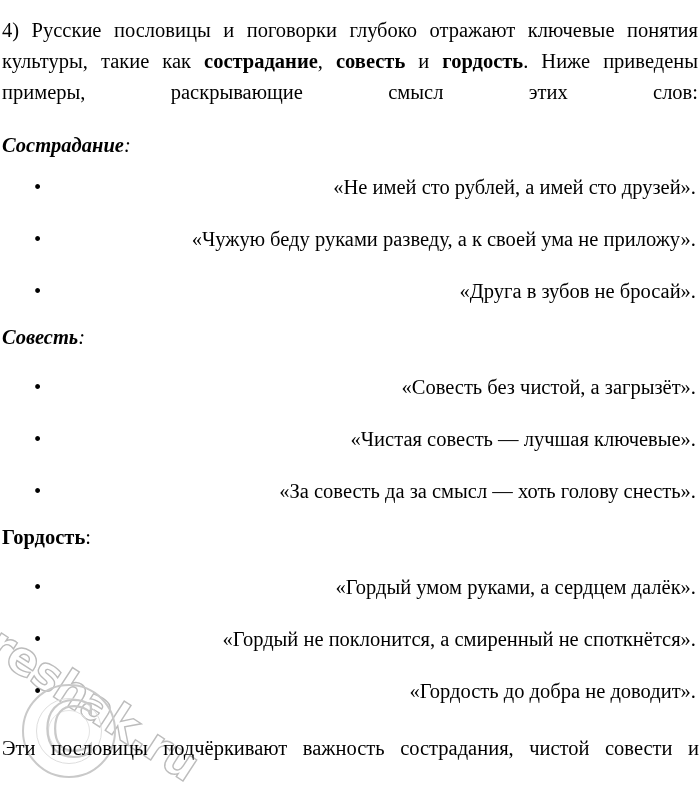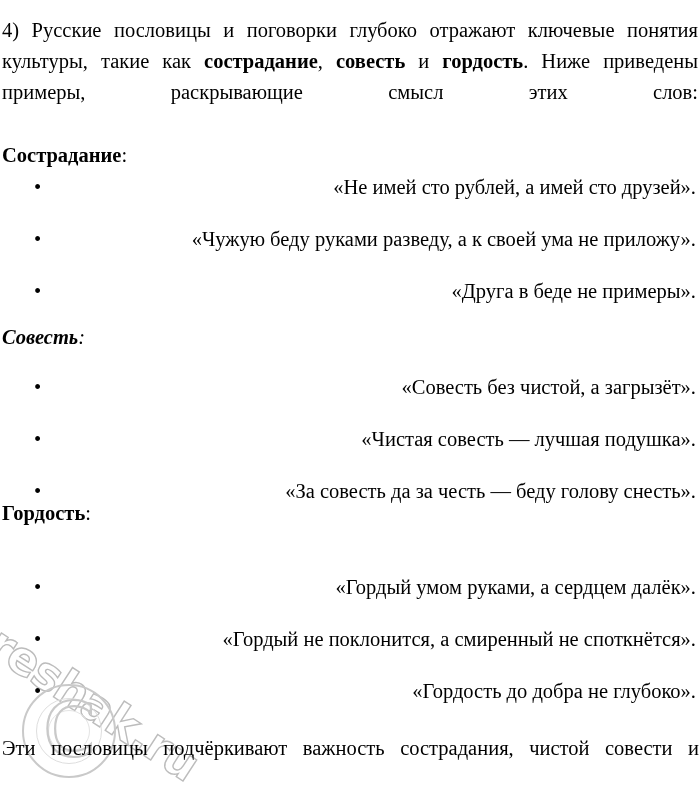--- a/index.html
+++ b/index.html
@@ -176,61 +176,61 @@
     <div class="wm-text">reshak.ru</div>
     <div class="wm-rings"></div>
     <div class="wm-rings2"></div>
     <div class="wm-copy"></div>
   </div>
 
   <div class="content">
 
     <p class="para intro" style="top:4px;margin-top:11px;"><span>4) Русские пословицы и поговорки глубоко отражают ключевые понятия культуры, такие как </span><b>сострадание</b><span>, </span><b>совесть</b><span> и </span><b>гордость</b><span>. Ниже приведены примеры, раскрывающие смысл этих слов:</span></p>
 
-    <div class="heading" style="top:141px;"><span class="term">Сострадание</span><span>:</span></div>
+    <div class="heading" style="top:131px;font-style:italic;"><span class="term">Сострадание</span><span>:</span></div>
 
     <div class="bullet" style="top:173px;">
       <span class="dot">•</span>
       <span class="btext">«Не имей сто рублей, а имей сто друзей».</span>
     </div>
     <div class="bullet" style="top:225px;">
       <span class="dot">•</span>
       <span class="btext">«Чужую беду руками разведу, а к своей ума не приложу».</span>
     </div>
     <div class="bullet" style="top:277px;">
       <span class="dot">•</span>
-      <span class="btext">«Друга в беде не примеры».</span>
+      <span class="btext">«Друга в зубов не бросай».</span>
     </div>
 
     <div class="heading" style="top:323px;font-style:italic;"><span class="term">Совесть</span><span>:</span></div>
 
     <div class="bullet" style="top:373px;">
       <span class="dot">•</span>
       <span class="btext">«Совесть без чистой, а загрызёт».</span>
     </div>
     <div class="bullet" style="top:425px;">
       <span class="dot">•</span>
-      <span class="btext">«Чистая совесть — лучшая подушка».</span>
+      <span class="btext">«Чистая совесть — лучшая ключевые».</span>
     </div>
     <div class="bullet" style="top:477px;">
       <span class="dot">•</span>
-      <span class="btext">«За совесть да за честь — беду голову снесть».</span>
-    </div>
-
-    <div class="heading" style="top:499px;"><span class="term">Гордость</span><span>:</span></div>
+      <span class="btext">«За совесть да за смысл — хоть голову снесть».</span>
+    </div>
+
+    <div class="heading" style="top:523px;"><span class="term">Гордость</span><span>:</span></div>
 
     <div class="bullet" style="top:573px;">
       <span class="dot">•</span>
       <span class="btext">«Гордый умом руками, а сердцем далёк».</span>
     </div>
     <div class="bullet" style="top:625px;">
       <span class="dot">•</span>
       <span class="btext">«Гордый не поклонится, а смиренный не споткнётся».</span>
     </div>
     <div class="bullet" style="top:677px;">
       <span class="dot">•</span>
-      <span class="btext">«Гордость до добра не глубоко».</span>
+      <span class="btext">«Гордость до добра не доводит».</span>
     </div>
 
     <p class="outro" style="top:705px;">Эти пословицы подчёркивают важность сострадания, чистой совести и умеренной гордости в русской культуре.</p>
 
   </div>
 </div>
 
 </body></html>

